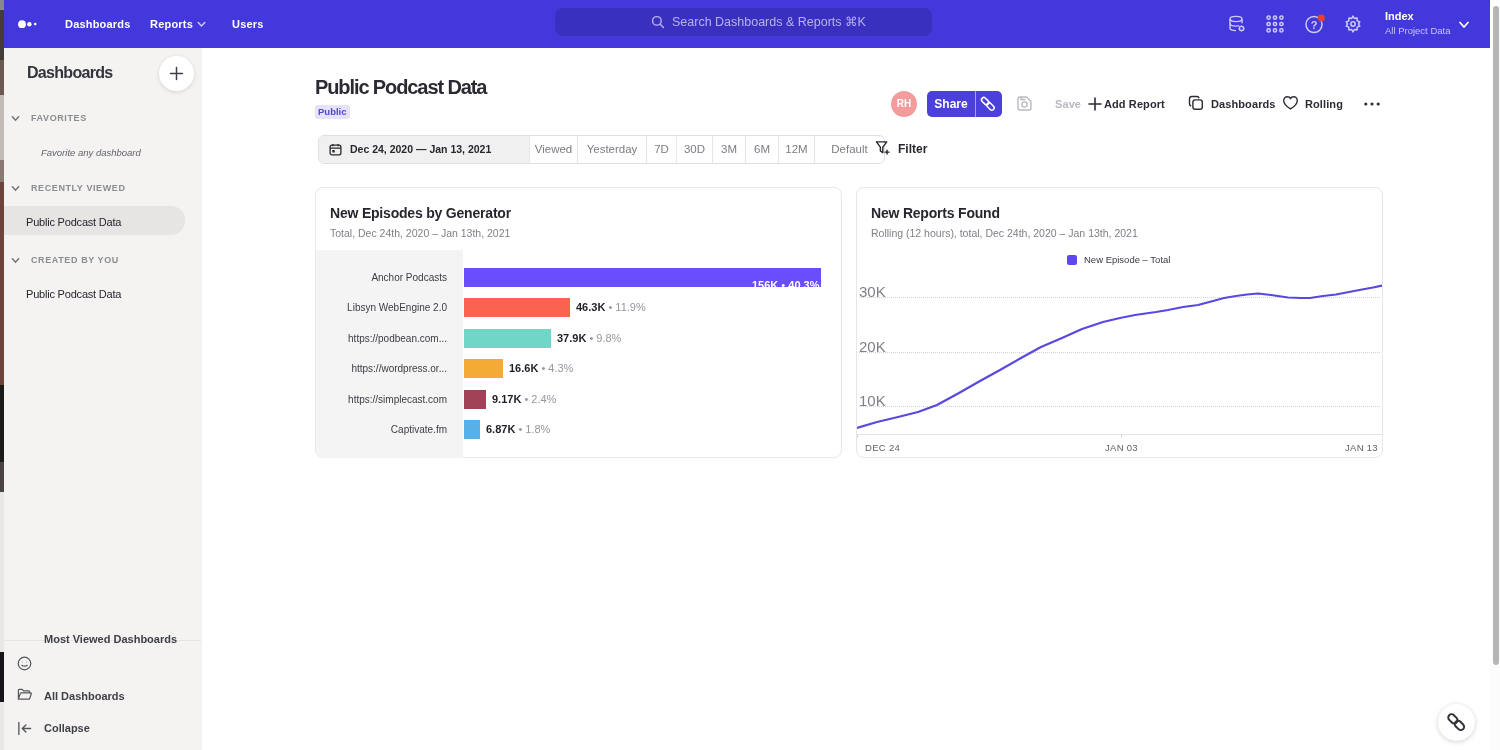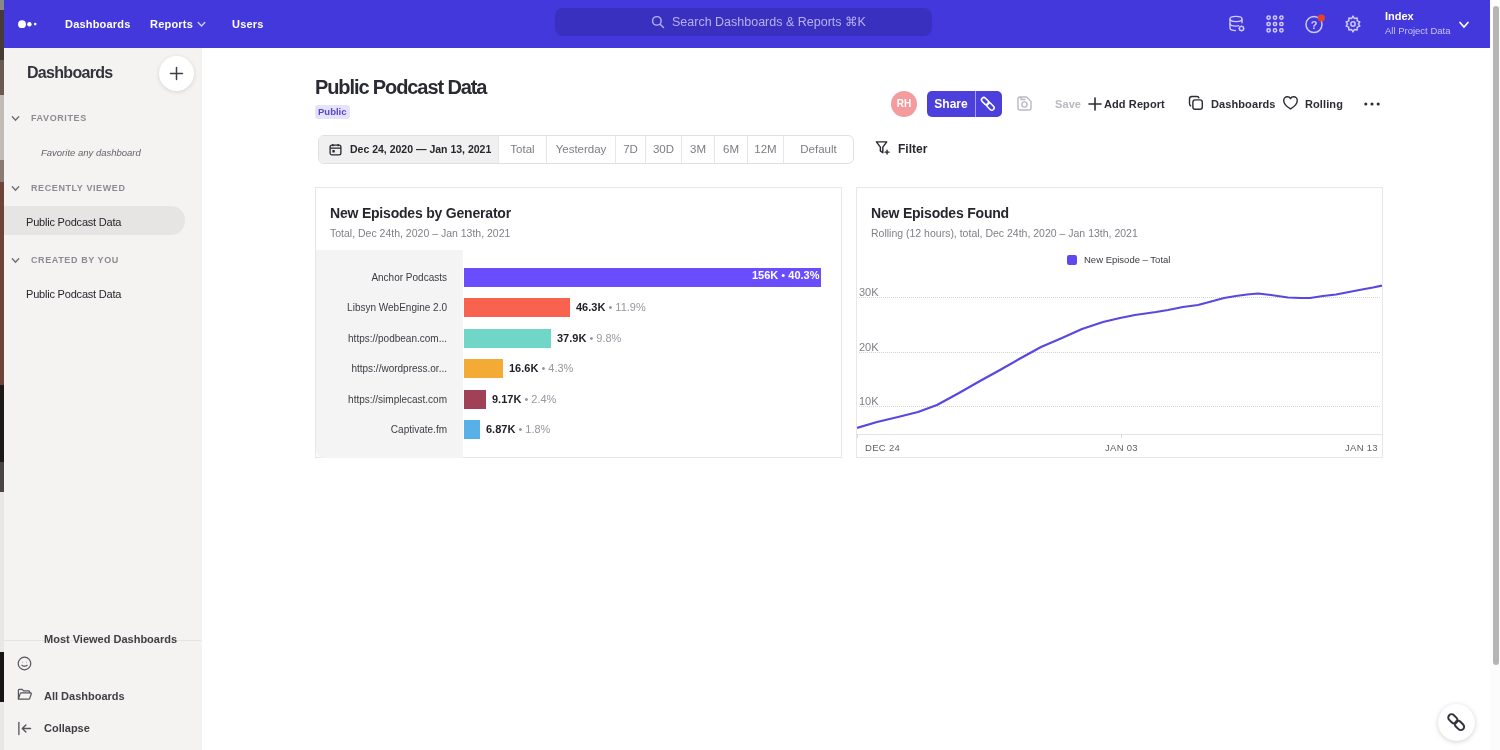--- a/index.html
+++ b/index.html
@@ -42,35 +42,35 @@
   #sharebtn .sep { position:absolute; left:48px; top:0; width:1px; height:26px; background:rgba(255,255,255,.5); }
   .act { position:absolute; top:43px; height:26px; line-height:26px; font-size:11px; color:#2c2c34; font-weight:bold; letter-spacing:.1px;}
   .act.dis { color:#b9b9c0;margin-left:16px; }
 
   #datebar { position:absolute; left:116px; top:87px; height:29px; border:1px solid #e0e0e2; border-radius:6px; background:#fff; display:flex; }
   #datebar .seg { height:27px; line-height:27px; font-size:11.5px; color:#7c7c84; text-align:center; border-left:1px solid #e7e7e9; }
   #datebar .seg.first { border-left:none; background:#f1f0f0; color:#26262e; font-weight:bold; font-size:10.5px;
                         border-radius:5px 0 0 5px; text-align:left; padding-left:31px; position:relative; }
   #filterwrap { position:absolute; left:673px; top:87px; height:29px; line-height:29px; font-size:12px; font-weight:bold; color:#27272f; }
 
-  .card { position:absolute; top:139px; background:#fff; border:1px solid #e7e7ea; border-radius:0; }
+  .card { position:absolute; top:139px; background:#fff; border:1px solid #e7e7ea; border-radius:8px; }
   #card1 { left:113px; width:527px; height:271px; }
   #card2 { left:654px; width:527px; height:271px; }
   .ctitle { position:absolute; left:14px; top:17px; font-size:14px; font-weight:bold; color:#26262e; letter-spacing:-.2px; }
   .csub { position:absolute; left:14px; top:39px; font-size:10.5px; color:#7f7f87; }
 
   #labelpanel { position:absolute; left:0; top:62px; width:147px; height:208px; background:#f4f4f4; border-radius:0 0 0 8px; }
   .blabel { position:absolute; font-size:10px; color:#3c3c44; width:131px; text-align:right; left:0; line-height:13px; }
   .bar { position:absolute; left:148px; height:19px; }
   .bval { position:absolute; font-size:11px; color:#1e1e26; font-weight:bold; white-space:nowrap; line-height:13px; }
   .bval .pct { color:#96969e; font-weight:normal; }
 
   #legend { position:absolute; left:210px; top:66px; font-size:9.5px; color:#3a3a42; line-height:12px;}
   #legend .sq { display:inline-block; width:10px; height:10px; background:#5F48F0; border-radius:2px; vertical-align:-2px; margin-right:7px; }
-  .ylab { position:absolute; left:2px; font-size:11px; color:#7f7f87; line-height:12px; }
+  .ylab { position:absolute; left:2px; font-size:15px; color:#7f7f87; line-height:12px; }
   .grid { position:absolute; left:2px; right:2px; border-top:1px dotted #d2d2d7; }
   #xaxis { position:absolute; left:0px; right:0px; top:246px; border-top:1px solid #e4e4e7; }
   .xlab { position:absolute; top:254px; font-size:9.5px; color:#5f5f67; letter-spacing:.3px; line-height:11px; }
 
   #fab { position:absolute; left:1438px; top:704px; width:37px; height:37px; background:#fff; border-radius:50%;
          box-shadow:0 1px 5px rgba(0,0,0,.18); z-index:70; }
 </style>
 </head>
 <body>
 <div id="app">
@@ -240,29 +240,29 @@
     </svg>
     <div class="act" style="left:1103px;">Rolling</div>
 
     <svg class="act" style="left:1161px;top:52px;height:8px;" width="18" height="8" viewBox="0 0 18 8">
       <circle cx="2.8" cy="4" r="1.55" fill="#2c2c34"></circle>
         <circle cx="9" cy="4" r="1.55" fill="#2c2c34"></circle>
         <circle cx="15.2" cy="4" r="1.55" fill="#2c2c34"></circle>
     </svg>
 
     <div id="datebar">
-      <div class="seg first" style="width:179px;">
+      <div class="seg first" style="width:210px;">
         <svg style="position:absolute;left:10px;top:7px;" width="13" height="13" viewBox="0 0 14 14" fill="none" stroke="#26262e" stroke-width="1.4">
           <rect x="1.2" y="2.2" width="11.6" height="10.6" rx="2"></rect>
           <path d="M1.2 5.6 H12.8 M4.2 1 V3.4 M9.8 1 V3.4"></path>
           <rect x="3.6" y="7.6" width="2.6" height="2.6" rx="0.6" fill="#26262e" stroke="none"></rect>
         </svg>
         Dec 24, 2020 — Jan 13, 2021
       </div>
-      <div class="seg" style="width:48px;">Total</div>
+      <div class="seg" style="width:48px;">Viewed</div>
       <div class="seg" style="width:69px;">Yesterday</div>
       <div class="seg" style="width:30px;">7D</div>
       <div class="seg" style="width:36px;">30D</div>
       <div class="seg" style="width:33px;">3M</div>
       <div class="seg" style="width:33px;">6M</div>
       <div class="seg" style="width:36px;">12M</div>
       <div class="seg" style="width:70px;">Default</div>
     </div>
 
     <div id="filterwrap">
@@ -277,35 +277,35 @@
       <div class="csub">Total, Dec 24th, 2020 – Jan 13th, 2021</div>
       <div id="labelpanel"></div>
       <div class="blabel" style="top:82.5px;">Anchor Podcasts</div>
       <div class="blabel" style="top:113px;">Libsyn WebEngine 2.0</div>
       <div class="blabel" style="top:143.5px;">https://podbean.com...</div>
       <div class="blabel" style="top:174px;">https://wordpress.or...</div>
       <div class="blabel" style="top:204.5px;">https://simplecast.com</div>
       <div class="blabel" style="top:235px;">Captivate.fm</div>
 
       <div class="bar" style="top:79.5px;width:357px;background:#6A4DFC;"></div>
-      <div class="bval" style="top:81px;left:436px;color:#fff;">156K <span style="font-weight:normal;">•</span> 40.3%</div>
+      <div class="bval" style="top:91px;left:436px;color:#fff;">156K <span style="font-weight:normal;">•</span> 40.3%</div>
       <div class="bar" style="top:110px;width:106px;background:#f9624e;"></div>
       <div class="bval" style="top:113px;left:260px;">46.3K <span class="pct">• 11.9%</span></div>
       <div class="bar" style="top:140.5px;width:87px;background:#70d6c8;"></div>
       <div class="bval" style="top:143.5px;left:241px;">37.9K <span class="pct">• 9.8%</span></div>
       <div class="bar" style="top:171px;width:39px;background:#f3ab36;"></div>
       <div class="bval" style="top:174px;left:193px;">16.6K <span class="pct">• 4.3%</span></div>
       <div class="bar" style="top:201.5px;width:22px;background:#a04158;"></div>
       <div class="bval" style="top:204.5px;left:176px;">9.17K <span class="pct">• 2.4%</span></div>
       <div class="bar" style="top:232px;width:16px;background:#57b0e8;"></div>
       <div class="bval" style="top:235px;left:170px;text-align:right;">6.87K <span class="pct">• 1.8%</span></div>
     </div>
 
     <div class="card" id="card2">
-      <div class="ctitle">New Episodes Found</div>
+      <div class="ctitle">New Reports Found</div>
       <div class="csub">Rolling (12 hours), total, Dec 24th, 2020 – Jan 13th, 2021</div>
       <div id="legend"><span class="sq"></span>New Episode – Total</div>
 
       <div class="ylab" style="top:98px;">30K</div>
       <div class="grid" style="top:109px;"></div>
       <div class="ylab" style="top:152.5px;">20K</div>
       <div class="grid" style="top:163.5px;"></div>
       <div class="ylab" style="top:207px;">10K</div>
       <div class="grid" style="top:218px;"></div>
       <div id="xaxis"></div>

